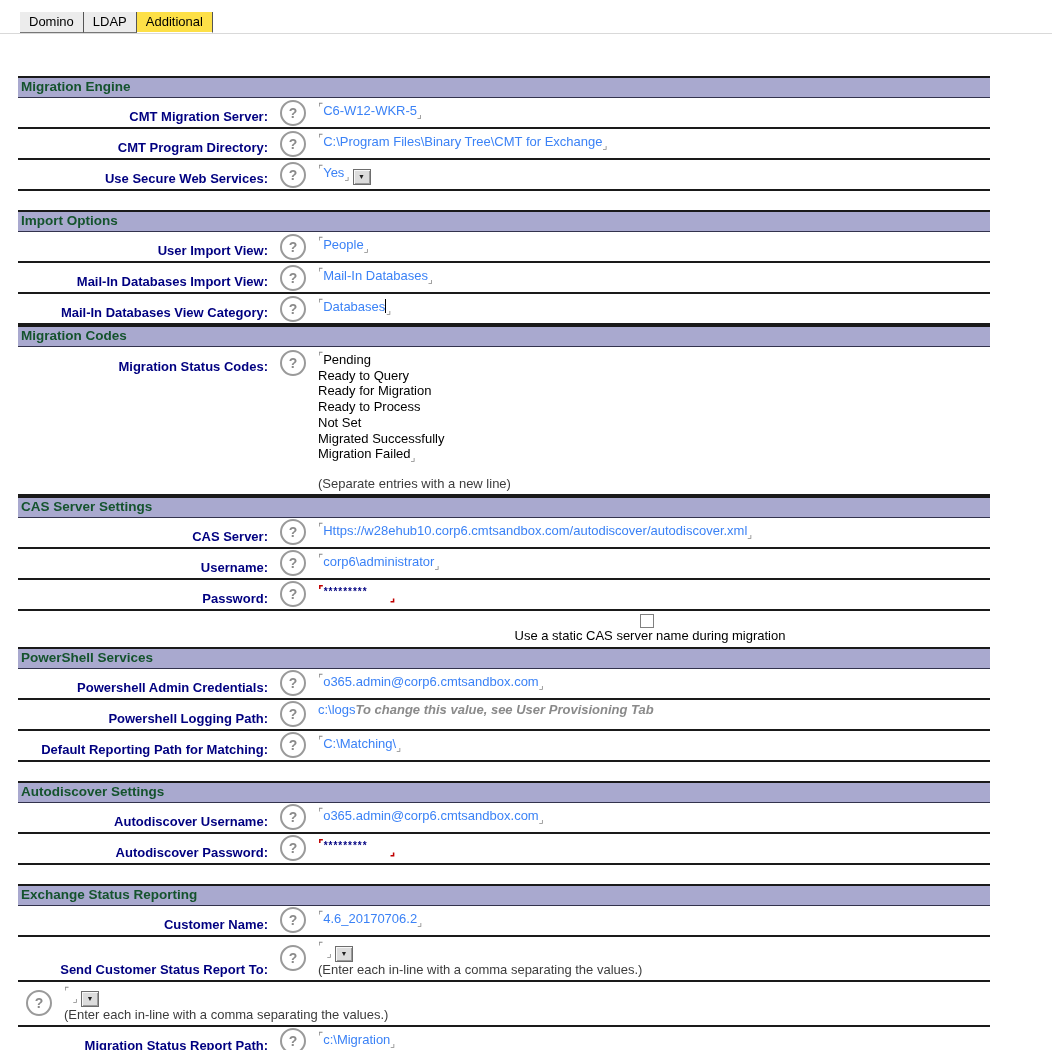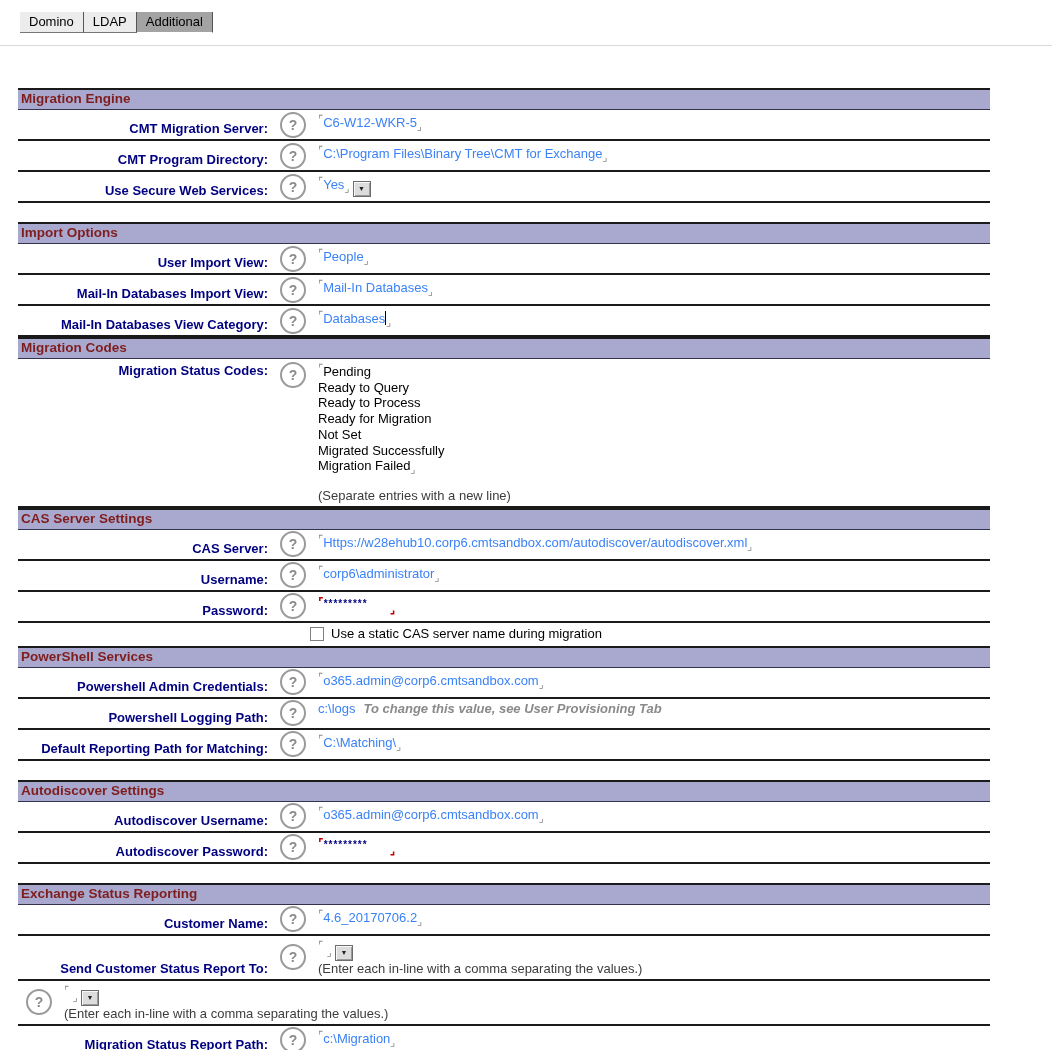--- a/index.html
+++ b/index.html
@@ -1,51 +1,51 @@
 <!DOCTYPE html>
 <html><head>
 <meta charset="utf-8">
 <style>
   html,body{margin:0;padding:0;background:#ffffff;width:1052px;height:1050px;overflow:hidden;
     font-family:"Liberation Sans","DejaVu Sans",sans-serif;font-size:13px;color:#000;}
   
-  .tabbar{display:flex;align-items:flex-end;padding:8px 0 12px 20px;height:25px;border-bottom:1px solid #d9d9d9;}
+  .tabbar{display:flex;align-items:flex-end;padding:8px 0 0 20px;height:25px;border-bottom:1px solid #d9d9d9;}
   .tab{padding:2px 9px 3px 9px;border-right:1px solid #555;cursor:default;background:#ececec;border-bottom:1px solid #777;}
-  .tab.active{background:#a3a3a3;border-bottom:1px solid #ffffff;}
+  .tab.active{background:#fde047;border-bottom:1px solid #ffffff;}
   
   .form-area{width:972px;margin-left:18px;}
   .section{margin-top:0;}
   .section.gap{margin-top:19px;}
   .section.first{margin-top:42px;}
-  .section-header{background:#a9a9cf;color:#7f1d1d;font-weight:bold;font-size:13.5px;
+  .section-header{background:#a9a9cf;color:#14532d;font-weight:bold;font-size:13.5px;
     height:16px;line-height:16px;padding:1px 0 2px 3px;border-top:2px solid #1a1a1a;border-bottom:1px solid #33334d;}
   .row{display:flex;border-bottom:2px solid #1a1a1a;min-height:29px;background:#fff;}
-  .row.noline{border-bottom:none;}
+  .row.noline{border-bottom:none;flex-direction:column;}
   .row-label{width:250px;flex:none;display:flex;align-items:flex-end;justify-content:flex-end;
     font-weight:bold;color:#000080;padding:0 4px 3px 0;line-height:15px;text-align:right;}
   .row-help{width:42px;flex:none;display:flex;align-items:center;justify-content:center;}
   .row.top-align .row-label,{align-items:flex-start;}
-  .row.top-align .row-label{align-items:flex-start;padding-top:4px;}
+  .row.top-align .row-label{align-items:flex-start;padding-top:12px;}
   .row.top-align .row-help{align-items:flex-start;padding-top:3px;}
   .help-circle{width:22px;height:22px;border:2px solid #9a9a9a;border-radius:50%;color:#8a8a8a;
     font-weight:bold;font-size:14px;display:flex;align-items:center;justify-content:center;background:#fff;cursor:pointer;}
   .row-value{flex:1;padding:2px 0 2px 4px;line-height:16px;}
   .bracket{color:#8a8a8a;font-size:11px;font-family:"DejaVu Sans",sans-serif;}
   .bracket.open{vertical-align:4px;}
   .bracket.close{vertical-align:-3px;}
   .pwrow .bracket{color:#c00000;font-weight:bold;font-size:12px;}
   .pw-value{color:#000080;font-size:10px;letter-spacing:1px;font-weight:bold;vertical-align:3px;}
   .pw-close{margin-left:22px;}
   .field-text{color:#3b82f6;}
   .dd-btn{display:inline-block;width:16px;height:14px;margin-left:3px;background:#dcdcdc;
     border:1px solid #6d6d6d;box-shadow:inset 1px 1px 0 #f8f8f8,inset -1px -1px 0 #9a9a9a;
     text-align:center;font-size:7px;line-height:14px;color:#222;vertical-align:-2px;cursor:pointer;}
   .caret{display:inline-block;width:1px;height:14px;background:#000;vertical-align:-2px;}
   .hint-italic{color:#3c3c3c;}
-  .inline-hint{font-style:italic;font-weight:bold;color:#8a8a8a;margin-left:8px;}
+  .inline-hint{font-style:italic;font-weight:bold;color:#8a8a8a;}
   .ml-lines div{line-height:15.7px;}
   .ml-spacer{height:10px;}
   .checkbox-row{padding:3px 0 4px 292px;display:flex;align-items:center;min-height:16px;}
   .checkbox{width:12px;height:12px;border:1px solid #808080;background:#fff;display:inline-block;
     margin-right:7px;flex:none;cursor:pointer;}
 </style>
 </head>
 <body>
 
 <div class="tabbar">
@@ -106,22 +106,22 @@
       <div class="section-header">Migration Codes</div>
       <div class="row top-align">
         <div class="row-label">Migration Status Codes:</div>
         <div class="row-help">
           <span class="help-circle">?</span>
         </div>
         <div class="row-value">
           <div class="ml-lines">
             <div><span class="bracket open">⌜</span>Pending</div>
             <div>Ready to Query</div>
+            <div>Ready for Migration</div>
             <div>Ready to Process</div>
-            <div>Ready for Migration</div>
             <div>Not Set</div>
             <div>Migrated Successfully</div>
             <div>Migration Failed<span class="bracket close">⌟</span></div>
           </div>
           <div class="ml-spacer"></div>
           <div class="hint-italic">(Separate entries with a new line)</div>
         </div>
       </div>
     </div>
     <div class="section">

